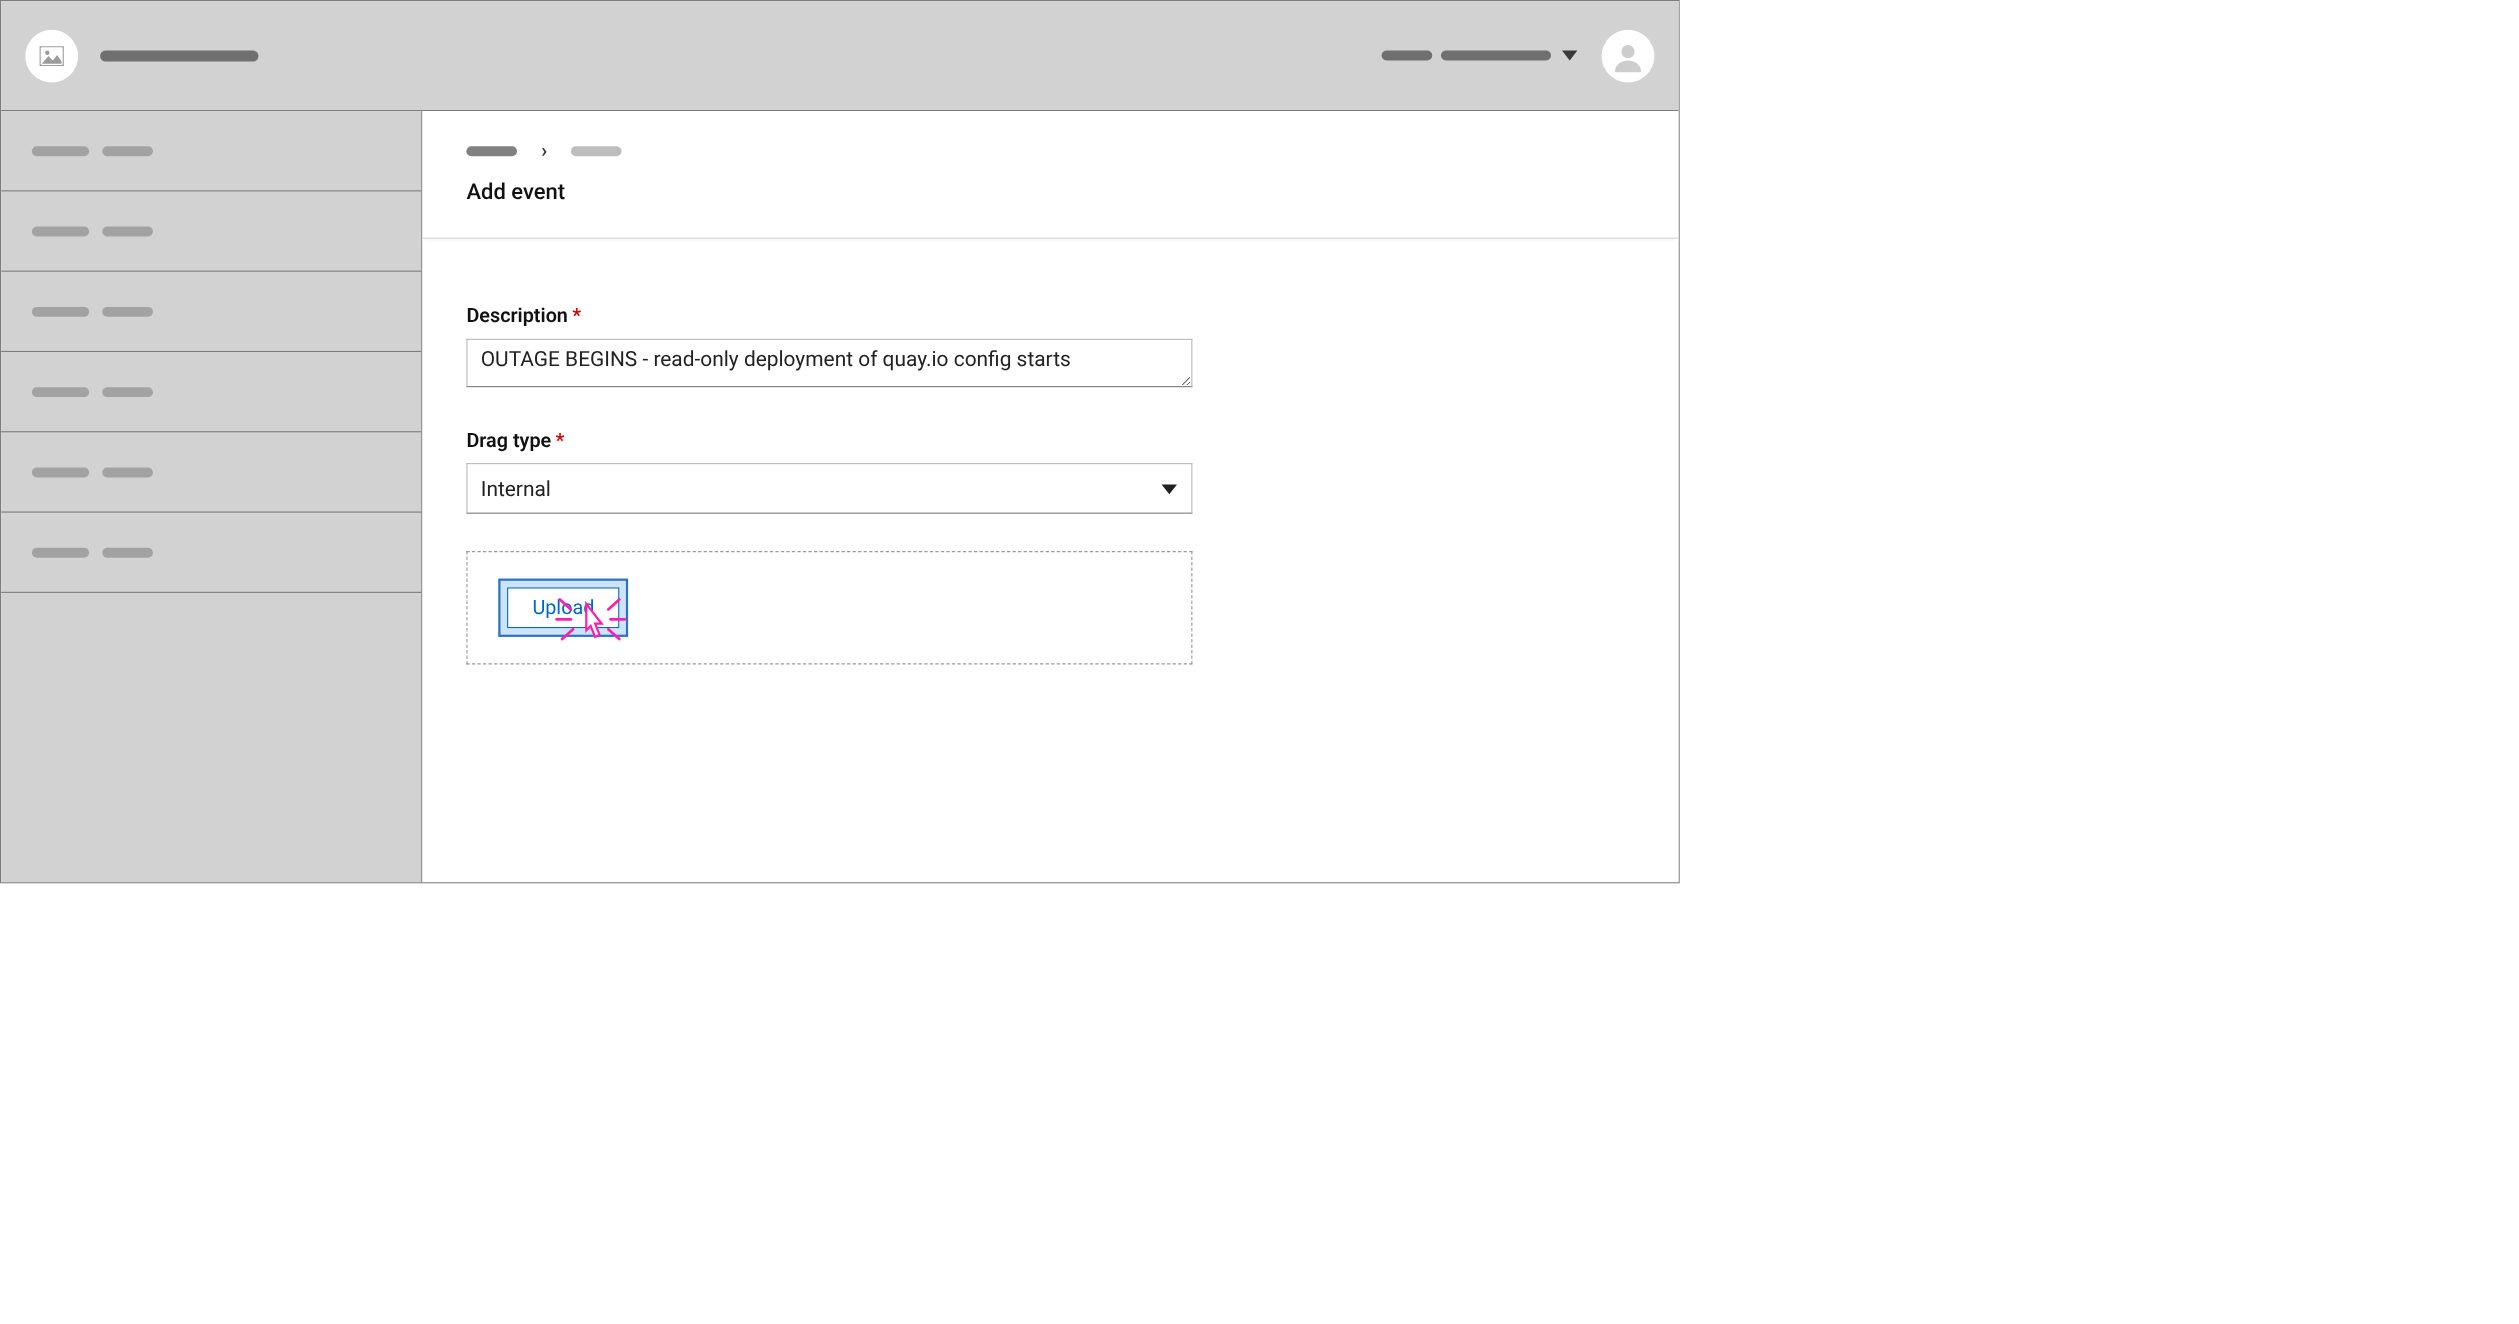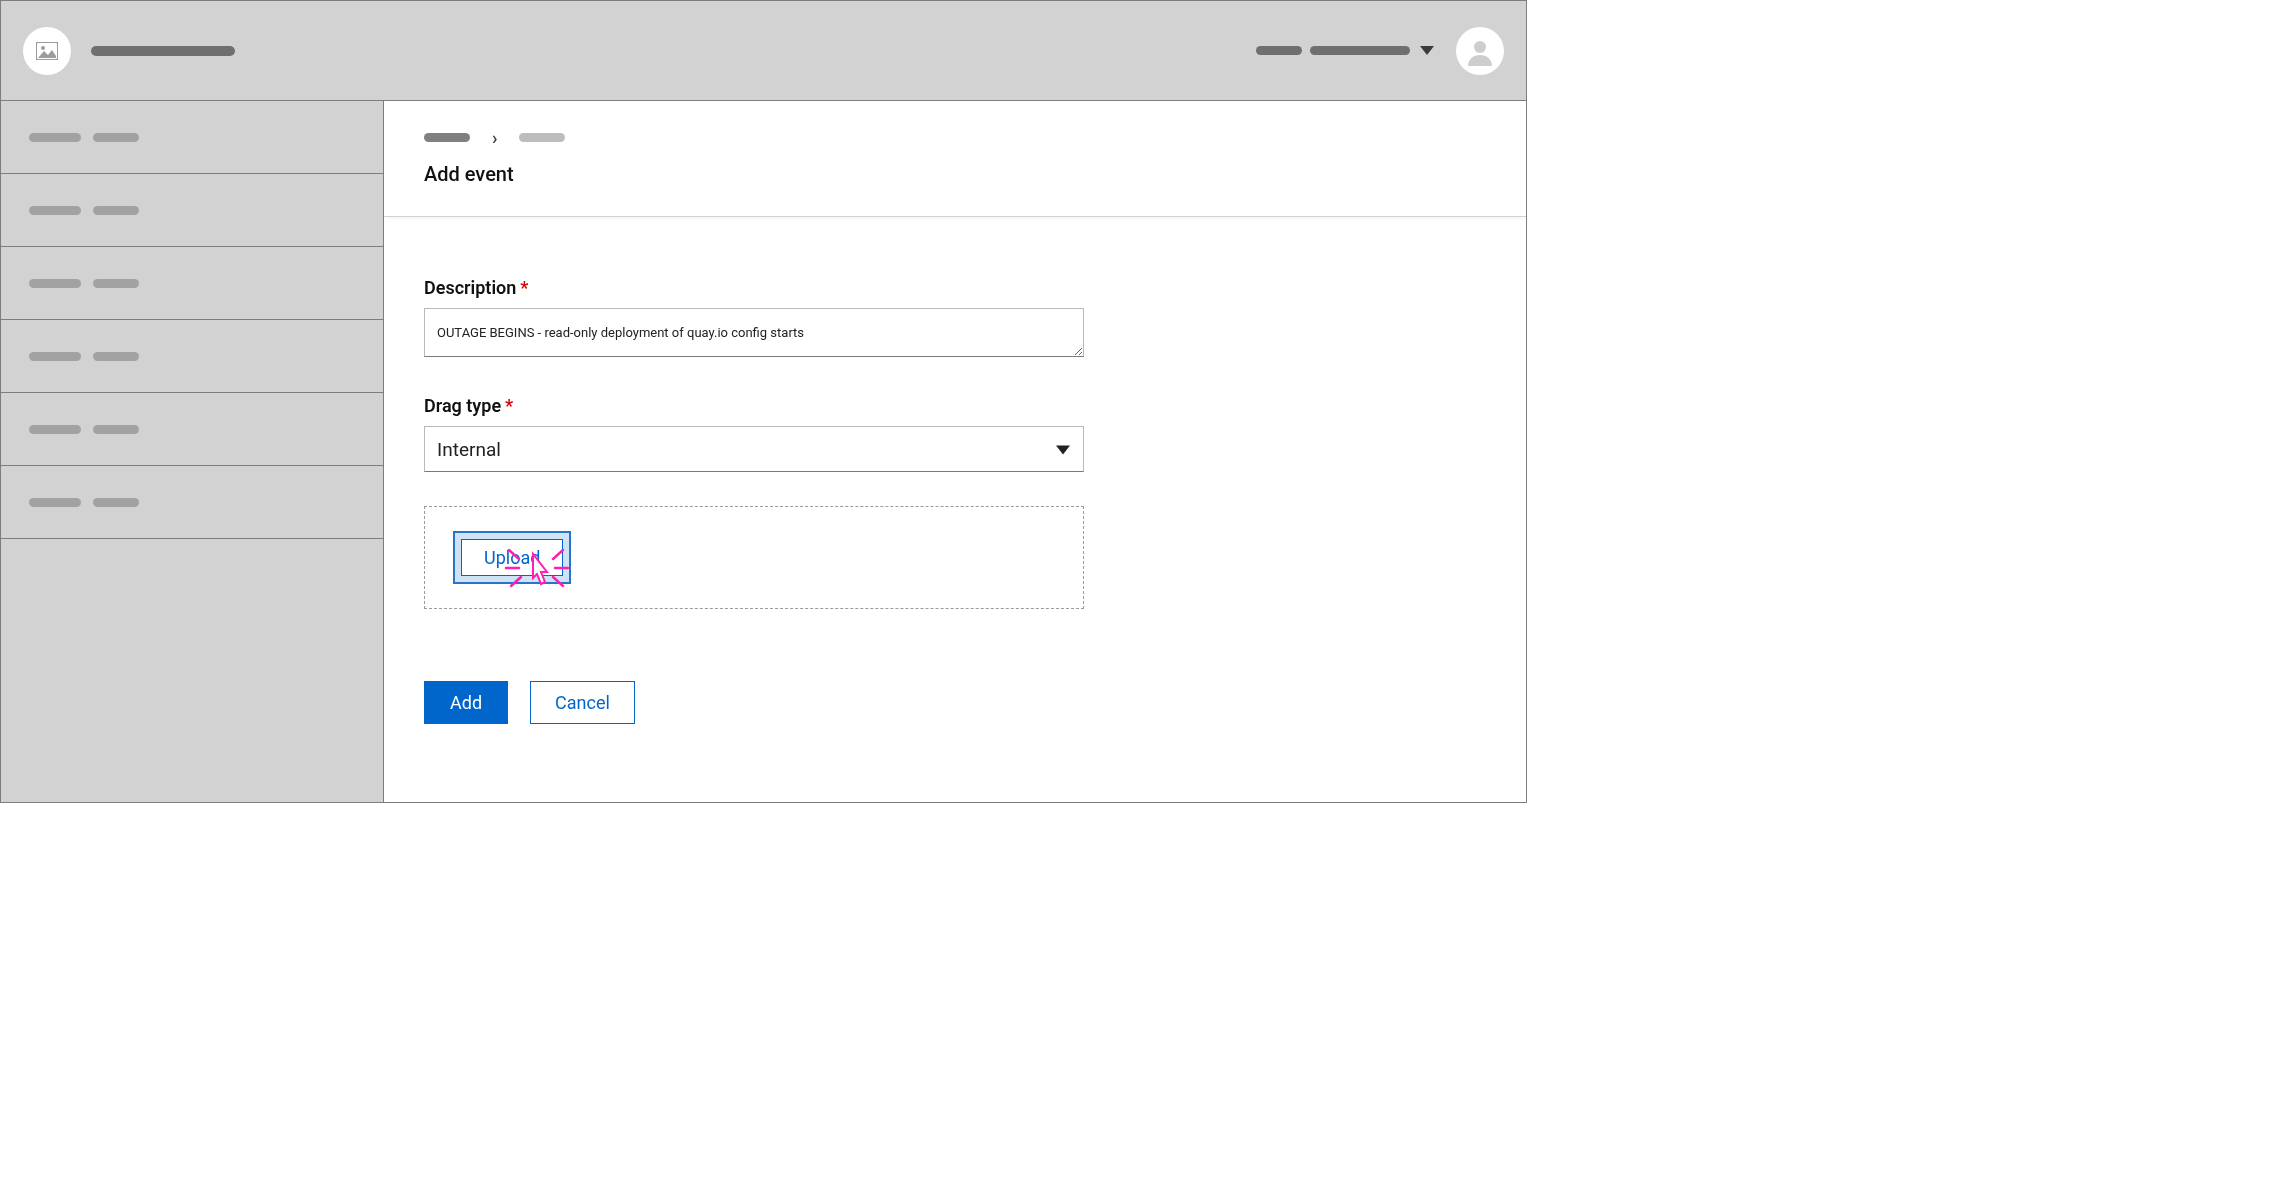--- a/index.html
+++ b/index.html
@@ -62,23 +62,23 @@
     .bc-ph { height: 9px; border-radius: 5px; }
     .bc1 { width: 46px; background: #808080; }
     .bc2 { width: 46px; background: #bdbdbd; }
     .bc-chevron { color: #3a3a3a; font-size: 18px; font-weight: 600; }
     .page-title { font-size: 20px; font-weight: 500; color: #111; }
     .form-area { padding: 60px 40px 40px 40px; max-width: 760px; }
     .field { margin-bottom: 34px; }
     .label { font-size: 18px; font-weight: 600; color: #111; margin-bottom: 10px; display: block; }
     .req { color: #d40000; margin-left: 4px; }
     .textarea {
-      width: 660px; min-height: 44px; padding: 16px 12px;
+      width: 660px; min-height: 44px; padding: 6px 12px;
       border: 1px solid #b9b9b9; border-bottom: 1px solid #7a7a7a;
-      font-size: 13px; font-family: inherit; color: #222;
+      font-size: 19px; font-family: inherit; color: #222;
       resize: both; background: #fff;
     }
     .select-wrap {
       width: 660px; position: relative;
     }
     .select {
       width: 100%; height: 46px; padding: 0 40px 0 12px;
       border: 1px solid #b9b9b9; border-bottom: 1px solid #7a7a7a;
       background: #fff; font-size: 19px; font-family: inherit; color: #222;
       appearance: none; cursor: pointer;
@@ -223,20 +223,16 @@
                 <line x1="60" y1="44" x2="50" y2="35"></line>
               </g>
               <g fill="#fff" stroke="#ff1fb4" stroke-width="2">
                 <path d="M30 12 L30 36 L34 32 L38 42 L42 40 L38 30 L44 30 Z"></path>
               </g>
             </svg>
           </div>
         </div>
       </div>
 
-      <div class="actions">
-        <button class="btn-primary">Add</button>
-        <button class="btn-secondary">Cancel</button>
-      </div>
 
     </div>
   </main>
 </div>
 
 </body></html>

